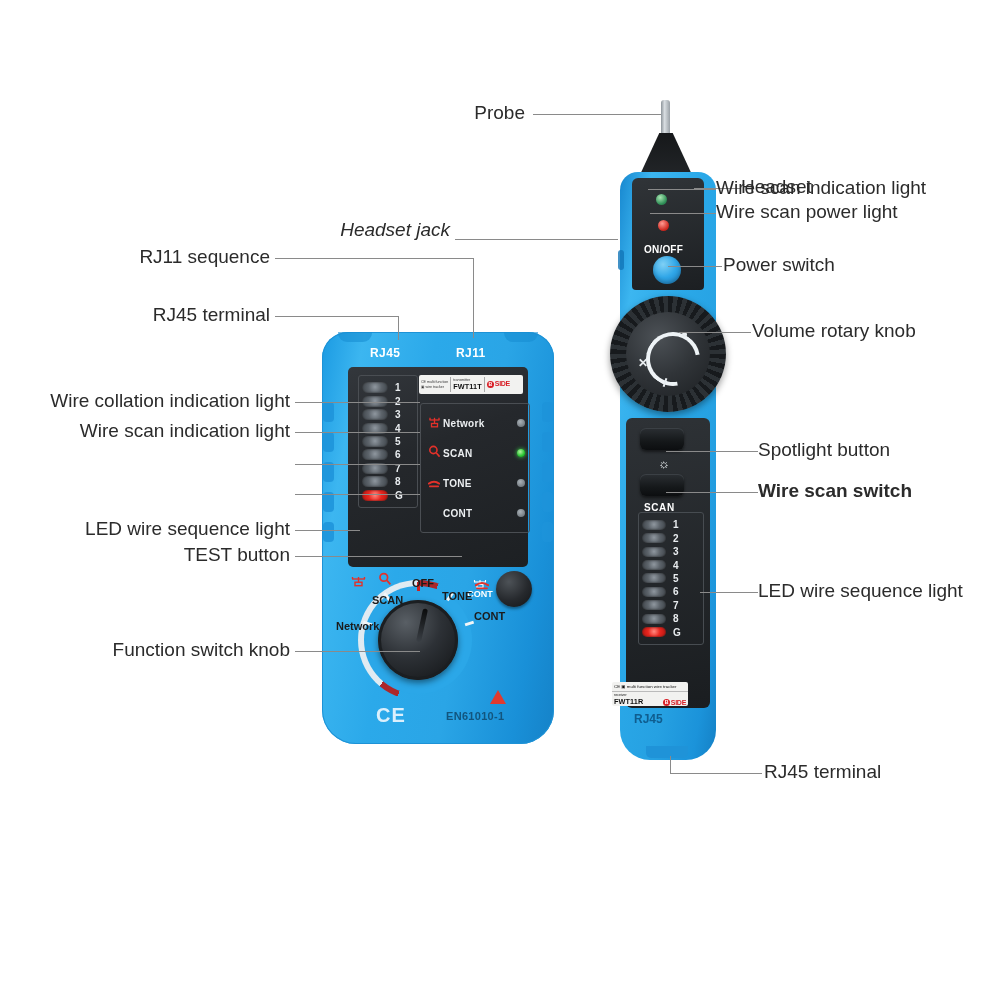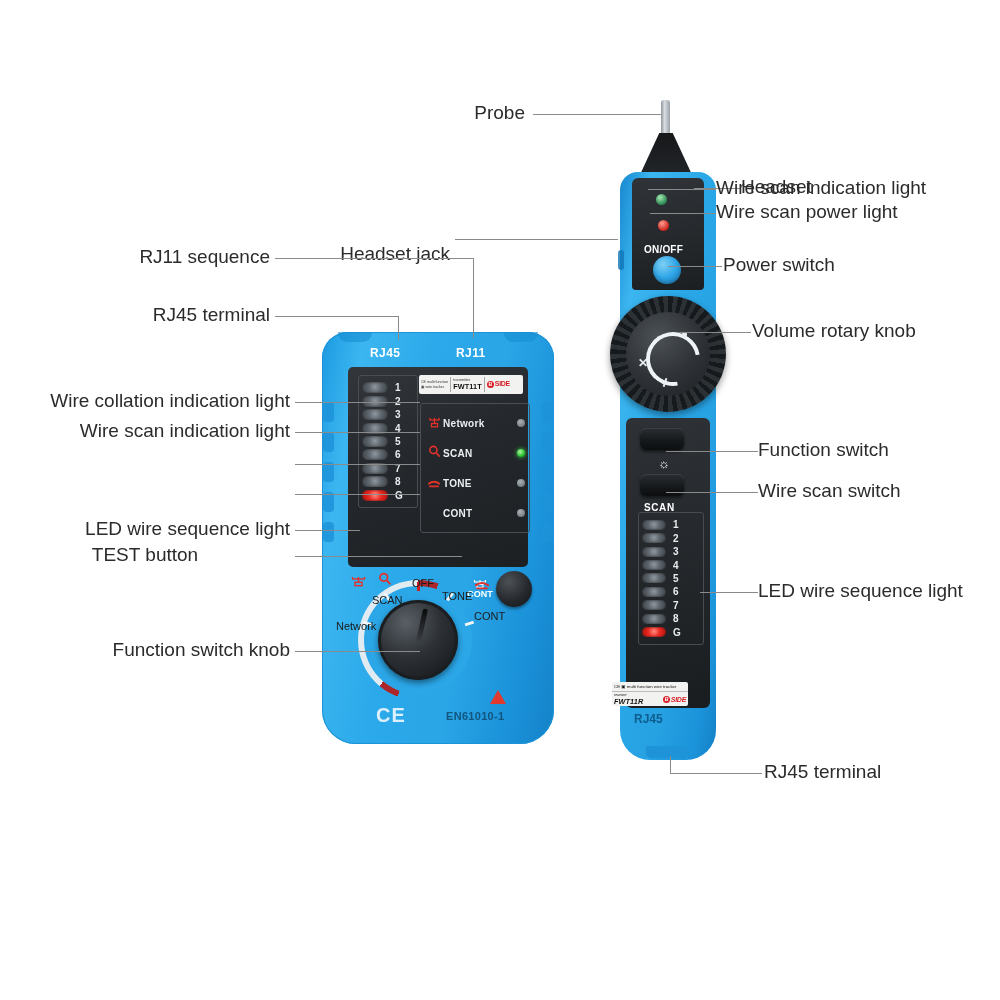--- a/index.html
+++ b/index.html
@@ -223,21 +223,21 @@
     left: 59px; top: 2px;
     width: 3px; height: 9px;
     background: #f2f6f8;
     transform-origin: 1.5px 58px;
   }
   .dial-tick.red { background: #d2201f; }
   .dial-lbl {
     position: absolute;
     color: #1b1b1b;
     font-size: 11px;
-    font-weight: normal;
+    font-weight: bold;
     white-space: nowrap;
   }
 
   .ce-mark {
     position: absolute; left: 54px; top: 372px;
     color: #eaf6fe; font-size: 20px; font-weight: bold; letter-spacing: 1px;
     opacity: .92;
   }
   .en-mark {
     position: absolute; left: 124px; top: 378px;
@@ -330,21 +330,21 @@
     position: absolute; left: 12px; top: 94px; width: 58px;
     border: 1px solid #474c51; border-radius: 3px; padding: 4px 3px;
   }
 
   .rx-sticker {
     position: absolute; left: 14px; top: 582px; width: 76px; height: 24px;
     background: #f2f2f0; border-radius: 2px; overflow: hidden;
     font-size: 4.4px; color: #111;
   }
   .rx-st-top { display:flex; align-items:center; border-bottom:1px solid #bbb; height: 9px; padding: 0 2px;}
-  .rx-st-bot { display:flex; align-items:center; justify-content:space-between; height: 14px; padding: 0 2px; font-style: italic;}
+  .rx-st-bot { display:flex; align-items:flex-end; justify-content:space-between; height: 14px; padding: 0 2px;}
   .rx-rj45 {
     position: absolute; left: 36px; top: 612px;
     color: #0f5d8f; font-size: 12px; font-weight: bold;
   }
   .rx-foot {
     position: absolute; left: 48px; top: 646px; width: 42px; height: 12px;
     background: #1f93d8; border-radius: 0 0 5px 5px;
   }
   .rx-jack {
     position: absolute; left: 20px; top: 150px; width: 6px; height: 20px;
@@ -661,34 +661,34 @@
 
   <div class="callout right" style="left:716px;top:202px;">Wire scan power light</div>
   <div class="lead h" style="left:650px;top:213px;width:66px;"></div>
 
   <div class="callout right" style="left:723px;top:255px;">Power switch</div>
   <div class="lead h" style="left:668px;top:266px;width:54px;"></div>
 
   <div class="callout right" style="left:752px;top:321px;">Volume rotary knob</div>
   <div class="lead h" style="left:679px;top:332px;width:72px;"></div>
 
-  <div class="callout right" style="left:758px;top:440px;">Function switch</div>
+  <div class="callout right" style="left:758px;top:440px;">Spotlight button</div>
   <div class="lead h" style="left:666px;top:451px;width:92px;"></div>
 
-  <div class="callout right" style="left:758px;top:481px;">Wire scan switch</div>
+  <div class="callout right" style="left:758px;top:481px;font-weight:bold;">Wire scan switch</div>
   <div class="lead h" style="left:666px;top:492px;width:92px;"></div>
 
   <div class="callout right" style="left:758px;top:581px;">LED wire sequence light</div>
   <div class="lead h" style="left:700px;top:592px;width:58px;"></div>
 
   <div class="callout right" style="left:764px;top:762px;">RJ45 terminal</div>
   <div class="lead v" style="left:670px;top:756px;height:18px;"></div>
   <div class="lead h" style="left:670px;top:773px;width:92px;"></div>
 
-  <div class="callout left" style="left:330px;top:244px;width:120px;">Headset jack</div>
+  <div class="callout left" style="left:330px;top:220px;width:120px;font-style:italic;">Headset jack</div>
   <div class="lead h" style="left:600px;top:239px;width:18px;"></div>
   <div class="lead h" style="left:455px;top:239px;width:146px;"></div>
 
   <div class="callout left" style="left:20px;top:247px;width:250px;">RJ11 sequence</div>
   <div class="lead h" style="left:275px;top:258px;width:199px;"></div>
   <div class="lead v" style="left:473px;top:258px;height:80px;"></div>
 
   <div class="callout left" style="left:20px;top:305px;width:250px;">RJ45 terminal</div>
   <div class="lead h" style="left:275px;top:316px;width:124px;"></div>
   <div class="lead v" style="left:398px;top:316px;height:24px;"></div>
@@ -699,19 +699,19 @@
   <div class="callout left" style="left:0px;top:421px;width:290px;">Wire scan indication light</div>
   <div class="lead h" style="left:295px;top:432px;width:125px;"></div>
 
   <div class="lead h" style="left:295px;top:464px;width:125px;"></div>
 
   <div class="lead h" style="left:295px;top:494px;width:125px;"></div>
 
   <div class="callout left" style="left:0px;top:519px;width:290px;">LED wire sequence light</div>
   <div class="lead h" style="left:295px;top:530px;width:65px;"></div>
 
-  <div class="callout left" style="left:0px;top:545px;width:290px;text-align:center;">TEST button</div>
+  <div class="callout left" style="left:0px;top:545px;width:290px;">TEST button</div>
   <div class="lead h" style="left:295px;top:556px;width:167px;"></div>
 
   <div class="callout left" style="left:0px;top:640px;width:290px;">Function switch knob</div>
   <div class="lead h" style="left:295px;top:651px;width:125px;"></div>
 
 </div>
 
 </body></html>

